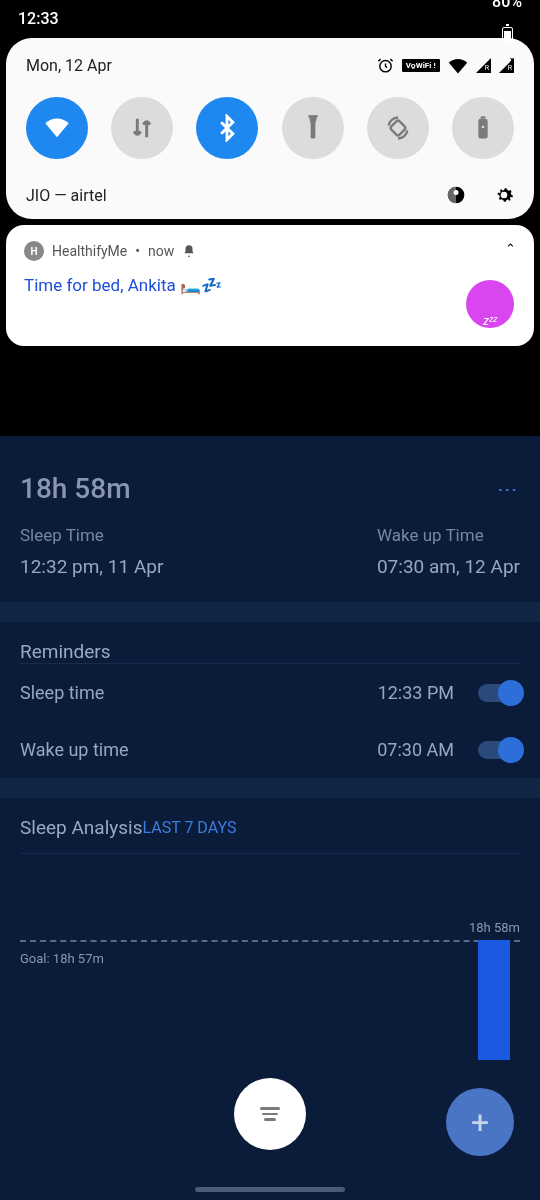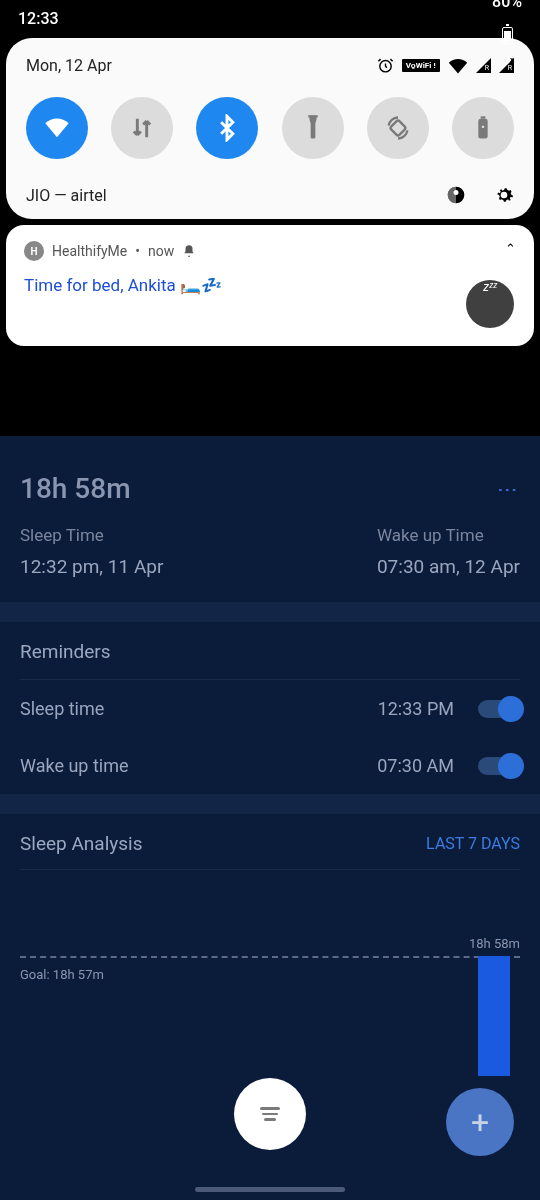--- a/index.html
+++ b/index.html
@@ -33,50 +33,50 @@
 .qs-footer-icons { display: flex; gap: 28px; align-items: center; }
 .qs-handle { position: absolute; left: 50%; transform: translateX(-50%); top: 252px; width: 34px; height: 5px; background: #c8c8c8; border-radius: 3px; }
 
 
 .notif { margin: 0 6px; background: #fff; border-radius: 18px; padding: 16px 18px 18px 18px; position: relative; }
 .notif-head { display: flex; align-items: center; gap: 8px; font-size: 14px; color: #555; margin-bottom: 14px; }
 .notif-app-icon { width: 20px; height: 20px; border-radius: 50%; background: #888; display: flex; align-items: center; justify-content: center; color: #fff; font-size: 10px; font-weight: bold; }
 .notif-collapse { position: absolute; right: 18px; top: 16px; font-size: 13px; }
 .notif-title { font-size: 17px; color: #1d4ed8; margin-bottom: 8px; font-weight: 400; }
 .notif-body { font-size: 17px; color: #222; line-height: 1.45; max-width: 340px; }
-.notif-action { width: 48px; height: 48px; border-radius: 50%; background: #404040; position: absolute; right: 20px; top: 55px; display: flex; align-items: flex-start; justify-content: center; color: #fff; font-size: 12px; font-style: italic; }
+.notif-action { width: 48px; height: 48px; border-radius: 50%; background: #d946ef; position: absolute; right: 20px; top: 55px; display: flex; align-items: flex-end; justify-content: center; color: #fff; font-size: 12px; font-style: italic; }
 
 
 .app-content { background: #0b1b3a; color: #ccd3e0; padding-top: 16px; position: absolute; top: 436px; left: 0; right: 0; bottom: 0; }
 .sec-header { display: flex; justify-content: space-between; align-items: center; padding: 0 20px 14px 20px; border-bottom: 1px solid #1a2a4a; }
 .sec-title { font-size: 20px; color: #9ba8c0; }
 .manage { font-size: 18px; color: #fff; font-weight: 500; }
 
 .sleep-total { padding: 20px; display: flex; justify-content: space-between; align-items: center; }
 .sleep-total-val { font-size: 28px; color: #8a96b0; font-weight: 500; }
 .kebab { color: #3b6fd8; font-size: 20px; letter-spacing: -2px; writing-mode: vertical-lr; }
 
 .sleep-times { display: flex; padding: 0 20px 24px 20px; gap: 70px; }
 .time-block-l { flex: 0 0 auto; }
 .time-block-r { margin-left: auto; }
 .time-label { font-size: 17px; color: #7a869e; margin-bottom: 10px; }
 .time-val { font-size: 19px; color: #9aa6be; }
 
 .spacer { height: 20px; background: #132547; }
 
 .reminders-sec { padding: 18px 20px 0 20px; }
-.reminders-title { font-size: 19px; color: #9ba8c0; padding-bottom: 16px; border-bottom: 1px solid #1a2a4a; }
+.reminders-title { font-size: 19px; color: #9ba8c0; border-bottom: 1px solid #1a2a4a; }
 .reminder-row { display: flex; align-items: center; padding: 18px 0; font-size: 18px; color: #9aa6be; }
 .reminder-row .r-label { flex: 1; }
 .reminder-row .r-time { margin-right: 24px; }
 .toggle { width: 42px; height: 18px; background: #2a4a7a; border-radius: 10px; position: relative; }
 .toggle::after { content: ''; position: absolute; right: -4px; top: -4px; width: 26px; height: 26px; background: #2d6fd8; border-radius: 50%; }
 
 .analysis-sec { padding: 18px 20px 0 20px; }
-.analysis-head { display: flex; justify-content: space-between; align-items: center; padding-bottom: 14px; border-bottom: 1px solid #1a2a4a; }
+.analysis-head { display: flex; align-items: center; padding-bottom: 14px; border-bottom: 1px solid #1a2a4a; }
 .analysis-title { font-size: 19px; color: #9ba8c0; }
 .last7 { font-size: 16px; color: #3b7de0; }
 
 .chart-area { position: relative; height: 140px; margin-top: 70px; padding: 0 20px; }
 .goal-line { position: absolute; left: 20px; right: 20px; top: 16px; border-top: 2px dashed #5a6a88; }
 .goal-label { position: absolute; left: 20px; top: -4px; font-size: 13px; color: #8a96b0; background: #0b1b3a; padding-right: 6px; margin-top: 31px; }
 .bar { position: absolute; right: 30px; top: 16px; width: 32px; height: 120px; background: #1a5ae0; }
 .bar-label { position: absolute; right: 20px; top: -4px; font-size: 13px; color: #8a96b0; }
 
 .fab-center { position: absolute; left: 50%; transform: translateX(-50%); bottom: 50px; width: 72px; height: 72px; background: #fff; border-radius: 50%; display: flex; align-items: center; justify-content: center; }

